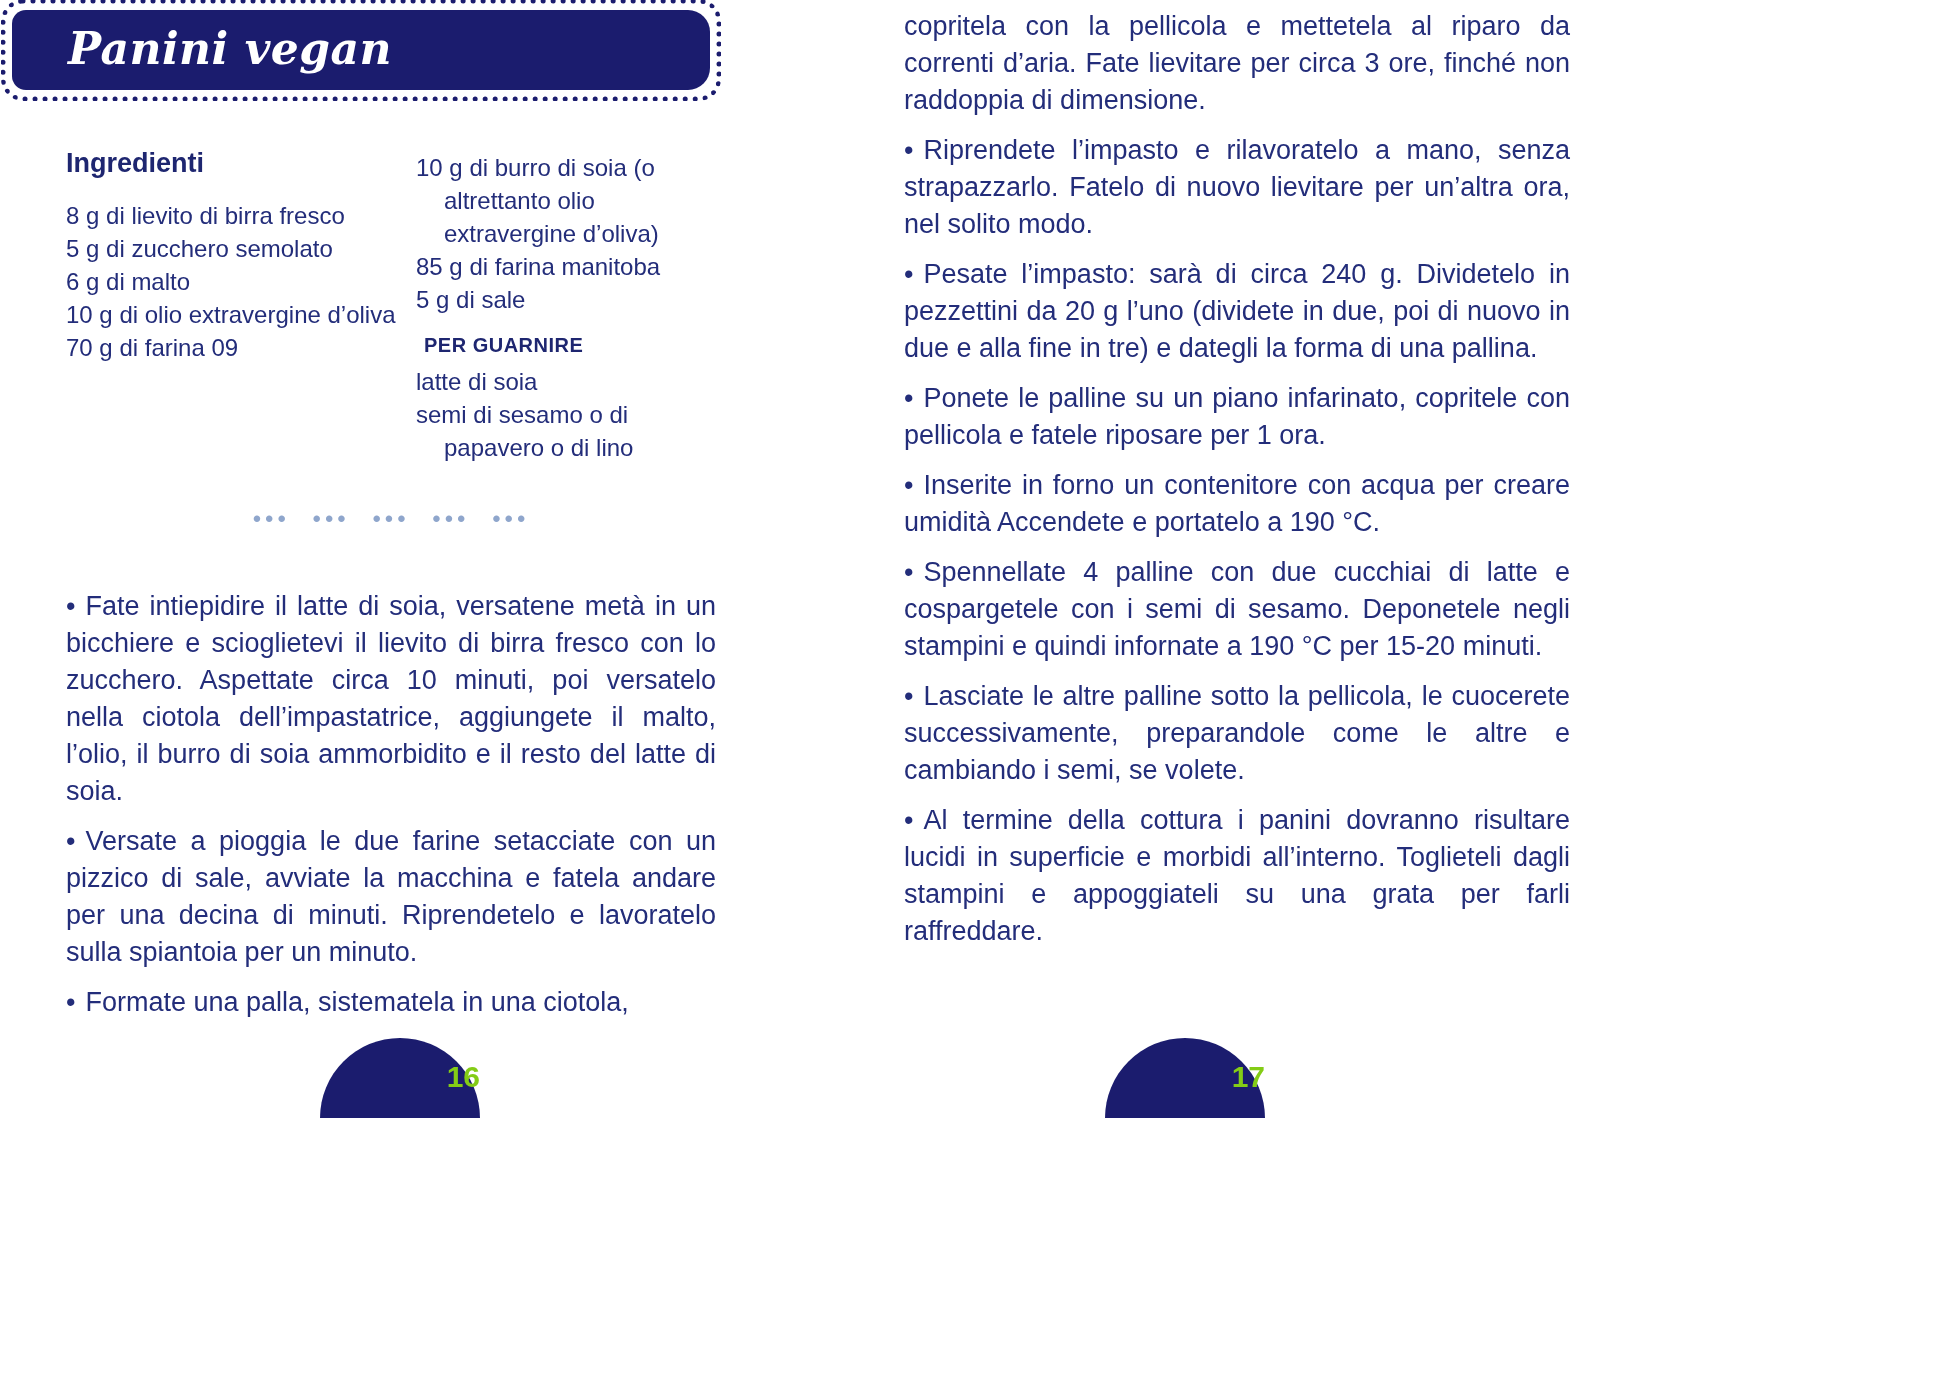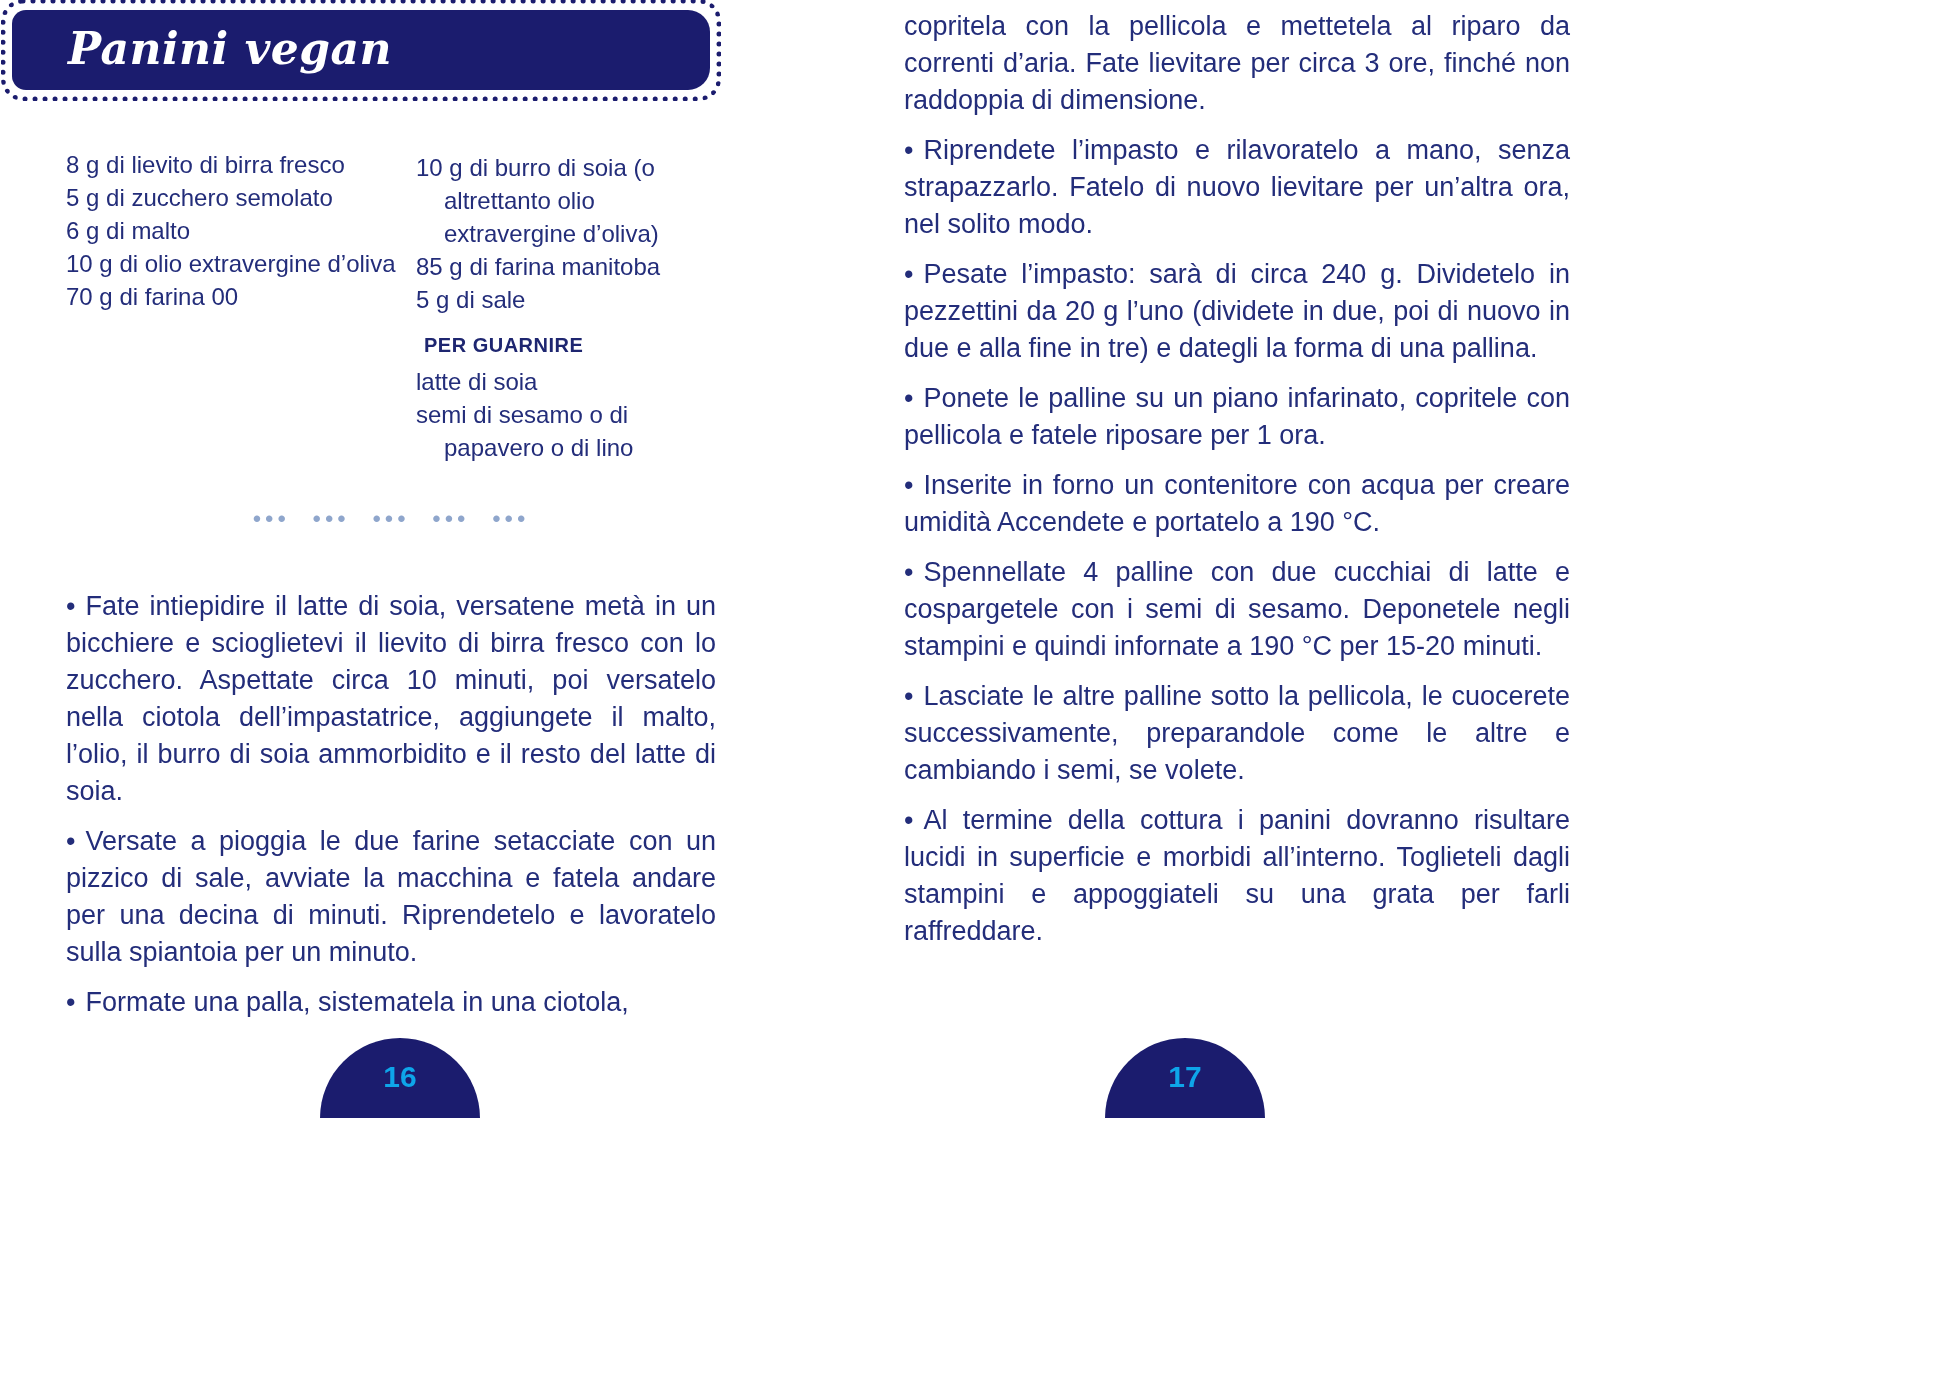--- a/index.html
+++ b/index.html
@@ -51,41 +51,42 @@
   .b:not(:empty) { margin-right:10px; }
 
   
   .pagenum-circle {
     position:absolute; width:160px; height:160px; border-radius:50%;
     background:#1b1c6e; top:1038px;
   }
   .pagenum-circle.left  { left:320px; }
   .pagenum-circle.right { left:1105px; }
   .pn {
-    position:absolute; top:22px; left:0; right:0; text-align:center;
-    color:#0ea5e9; font-weight:700; font-size:30px;
+    position:absolute; top:22px; left:0; right:0; text-align:right;
+    color:#84cc16; font-weight:700; font-size:30px;
   }
 </style>
 </head>
 <body>
 
 <div class="spread">
   <div class="page-clip">
 
     <div class="banner">
       <span class="banner-title">Panini vegan</span>
     </div>
 
     <div class="ingredients">
       <div class="ing-col1">
+        <h3 class="ing-heading">Ingredienti</h3>
         <div class="ing-item">8 g di lievito di birra fresco</div>
         <div class="ing-item">5 g di zucchero semolato</div>
         <div class="ing-item">6 g di malto</div>
         <div class="ing-item">10 g di olio extravergine d’oliva</div>
-        <div class="ing-item">70 g di farina 00</div>
+        <div class="ing-item">70 g di farina 09</div>
       </div>
       <div class="ing-col2">
         <div class="ing-item">10 g di burro di soia (o altrettanto olio extravergine d’oliva)</div>
         <div class="ing-item">85 g di farina manitoba</div>
         <div class="ing-item">5 g di sale</div>
         <div class="garnish-heading">PER GUARNIRE</div>
         <div class="ing-item">latte di soia</div>
         <div class="ing-item">semi di sesamo o di papavero o di lino</div>
       </div>
     </div>

